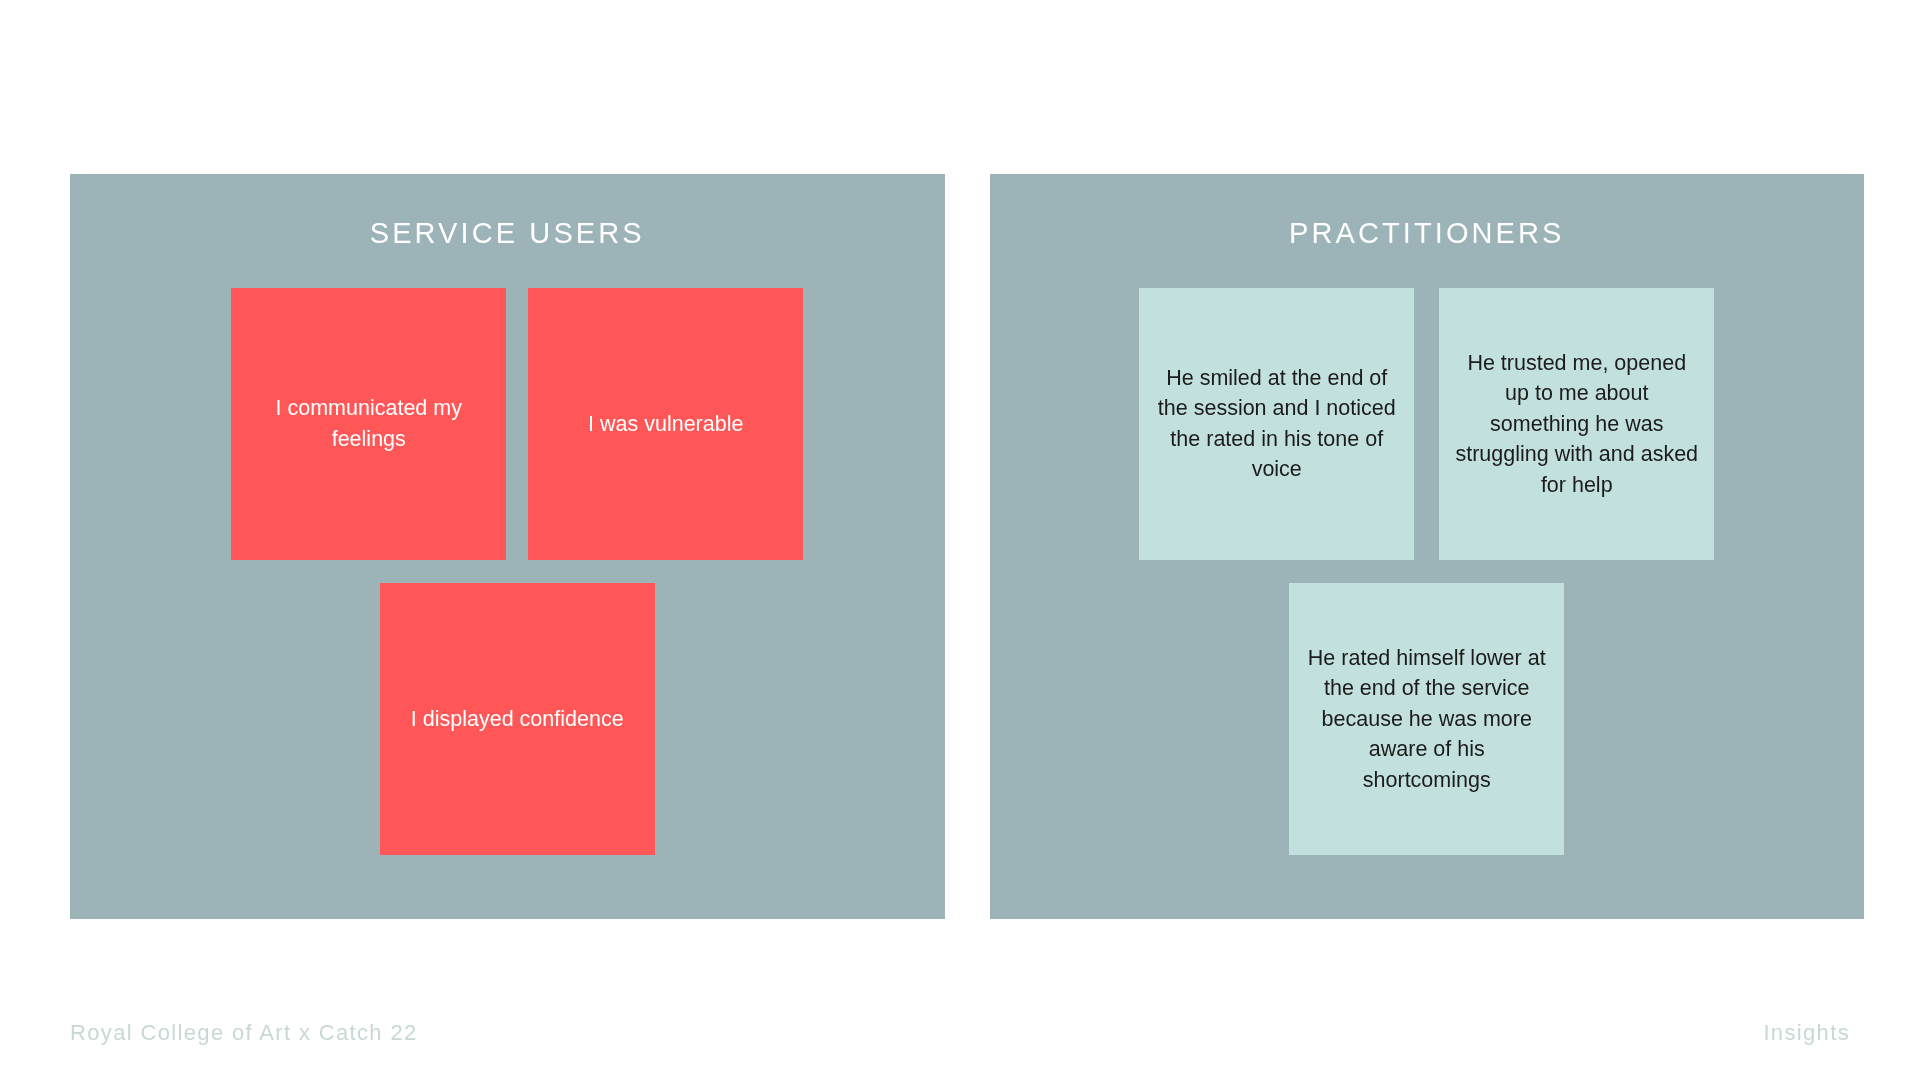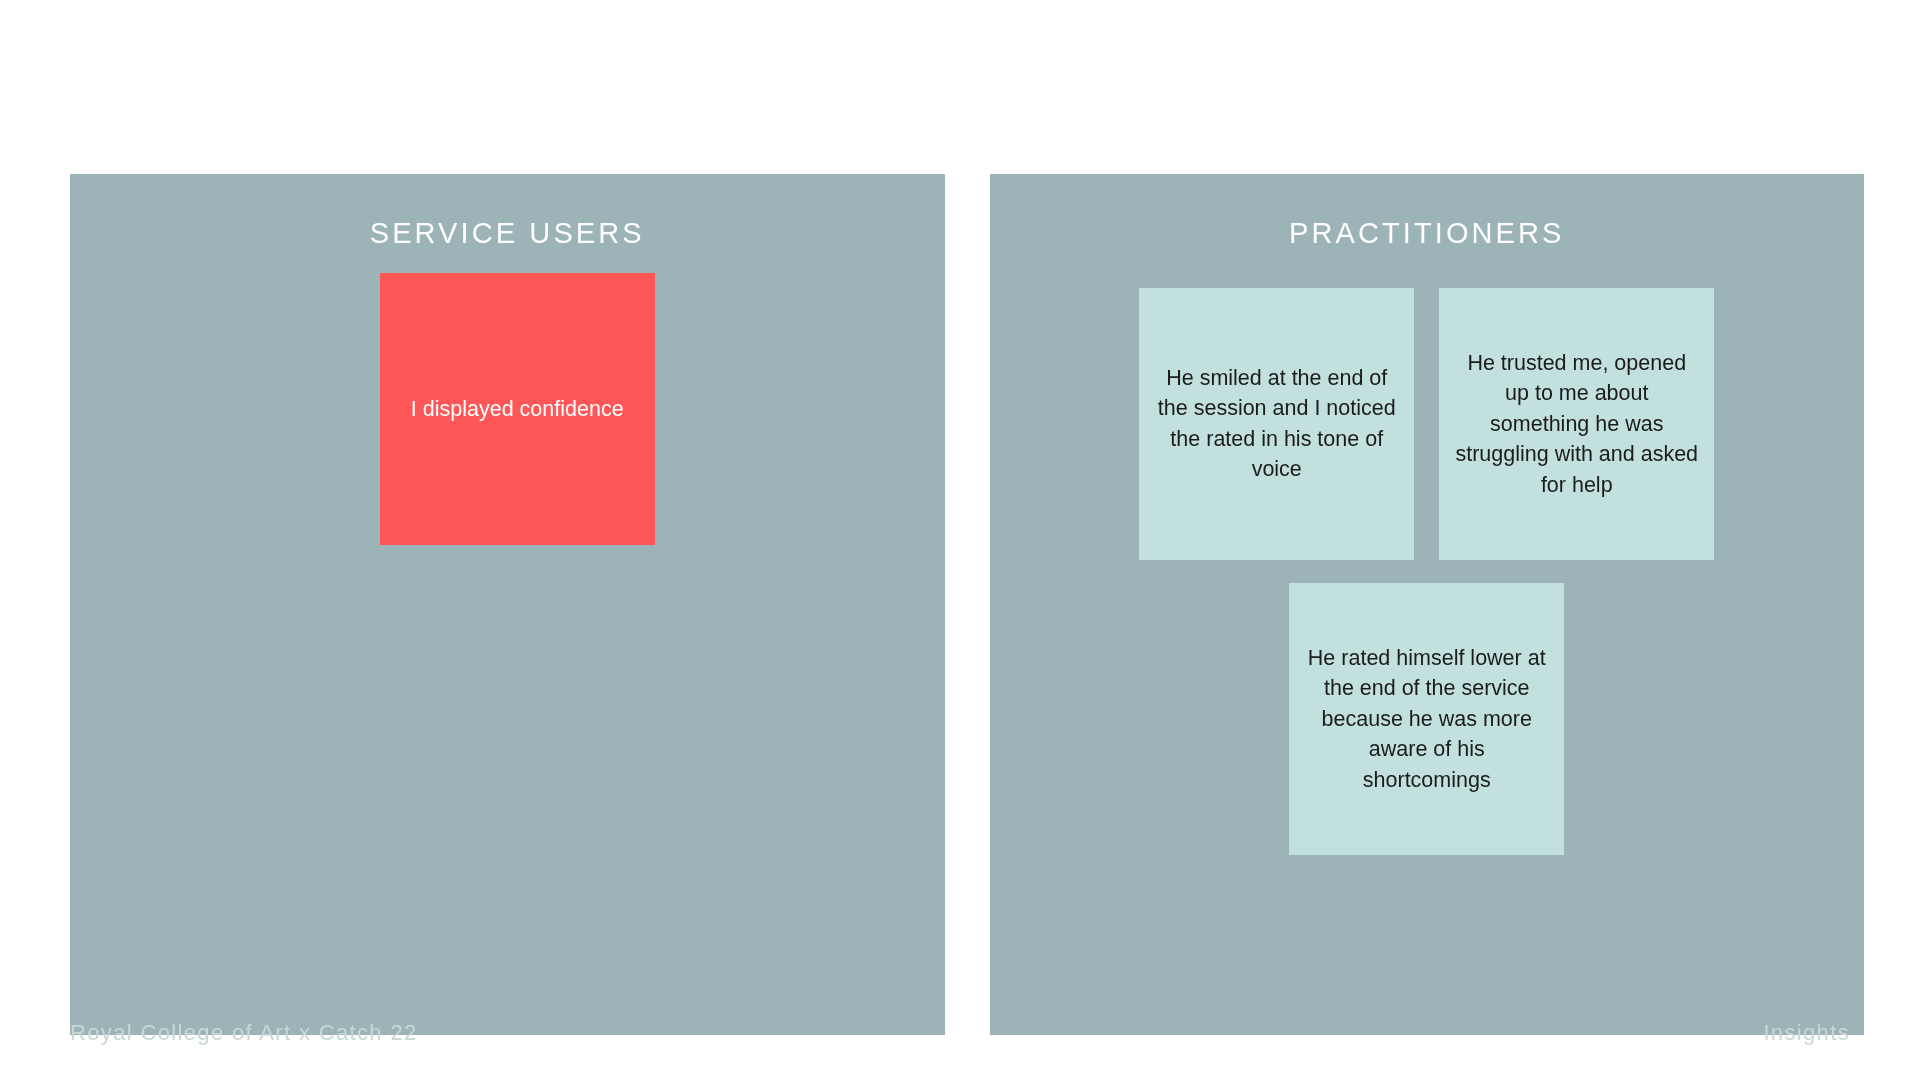--- a/index.html
+++ b/index.html
@@ -16,21 +16,21 @@
     font-family: "Liberation Sans", sans-serif;
     position: relative;
   }
 
   
   .board {
     position: absolute;
     left: 70px;
     top: 174px;
     width: 1794px;
-    height: 861px;
+    height: 745px;
     display: flex;
     gap: 45px;
   }
 
   .panel {
     background: #9CB3B8;
     flex: 1 1 0;
     position: relative;
     padding: 0 28px;
   }
@@ -129,20 +129,28 @@
   }
 </style>
 </head>
 <body>
 
 <div class="board">
 
   <section class="panel">
     <h2 class="panel-title">SERVICE USERS</h2>
 
+    <div class="notes-row su-row-1">
+      <div class="note red su-note-1">
+        <span class="note-text">I communicated my feelings</span>
+      </div>
+      <div class="note red su-note-2">
+        <span class="note-text">I was vulnerable</span>
+      </div>
+    </div>
 
     <div class="notes-row su-row-2">
       <div class="note red su-note-3">
         <span class="note-text">I displayed confidence</span>
       </div>
     </div>
   </section>
 
   <section class="panel">
     <h2 class="panel-title">PRACTITIONERS</h2>

